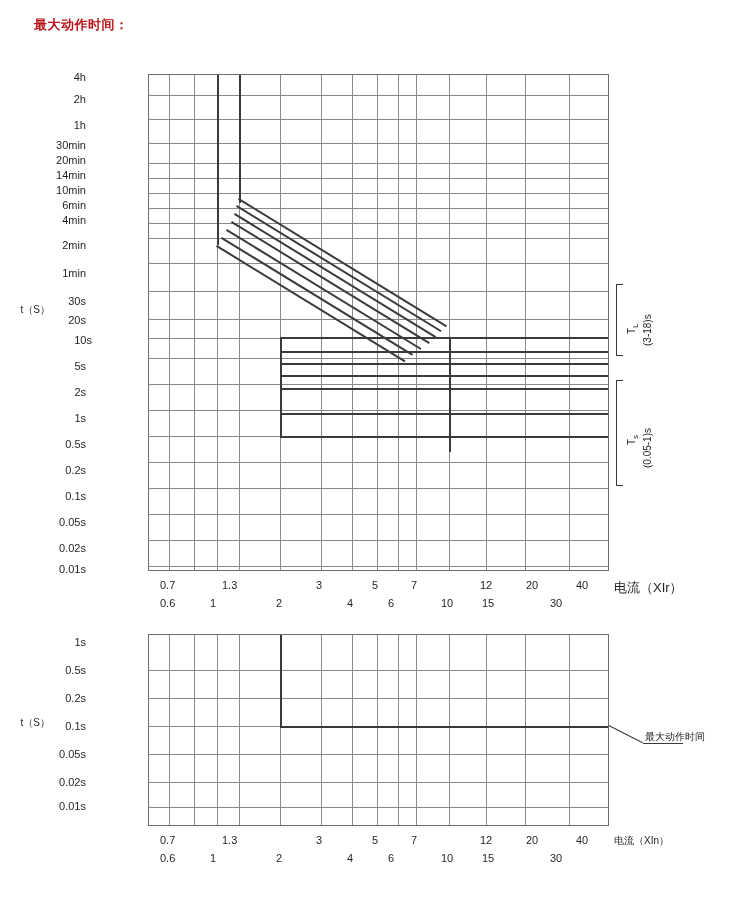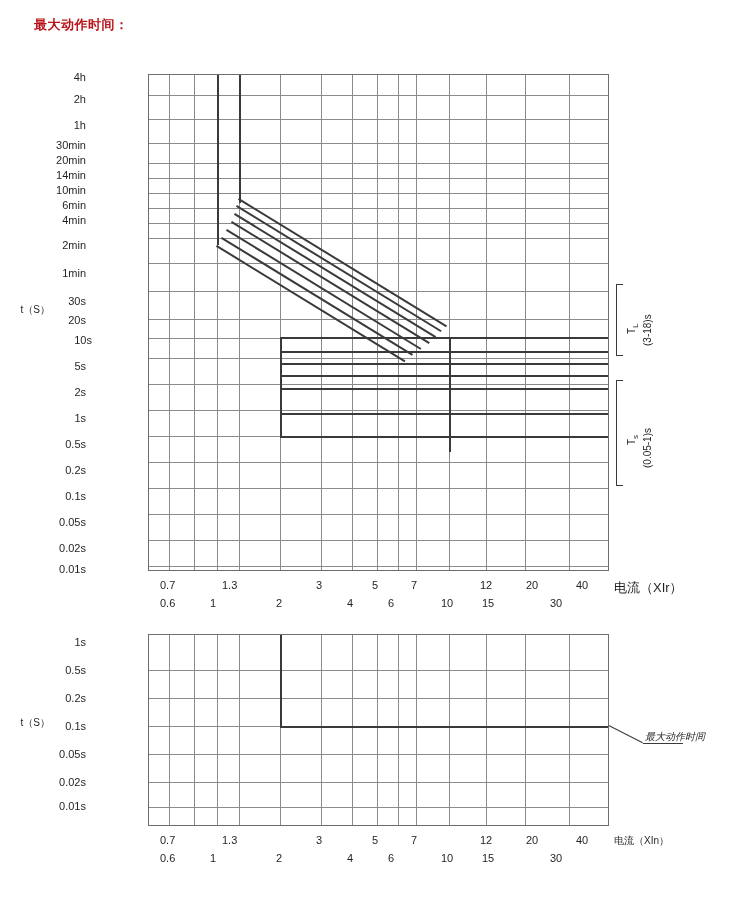--- a/index.html
+++ b/index.html
@@ -61,21 +61,21 @@
   .brace .bb{position:absolute;left:0;bottom:0;width:7px;height:1px;background:#3a3a3a;}
   .vtext{
     position:absolute;
     font-size:10px;
     white-space:nowrap;
     transform:rotate(-90deg);
     transform-origin:left top;
     color:#231f20;
   }
   .callout-line{position:absolute;background:#3a3a3a;height:1px;transform-origin:0 0;}
-  .callout-text{position:absolute;font-size:10px;color:#231f20;white-space:nowrap;font-style:italic;}
+  .callout-text{position:absolute;font-size:10px;color:#231f20;white-space:nowrap;}
   .sub{font-size:8px;vertical-align:sub;}
 </style>
 </head>
 <body>
 
 <div class="title">最大动作时间：</div>
 
 <div class="chart-wrap" id="chart1">
 
   <div class="ylab" style="left:-6px;top:243px;width:56px;font-size:10px;">t（S）</div>

